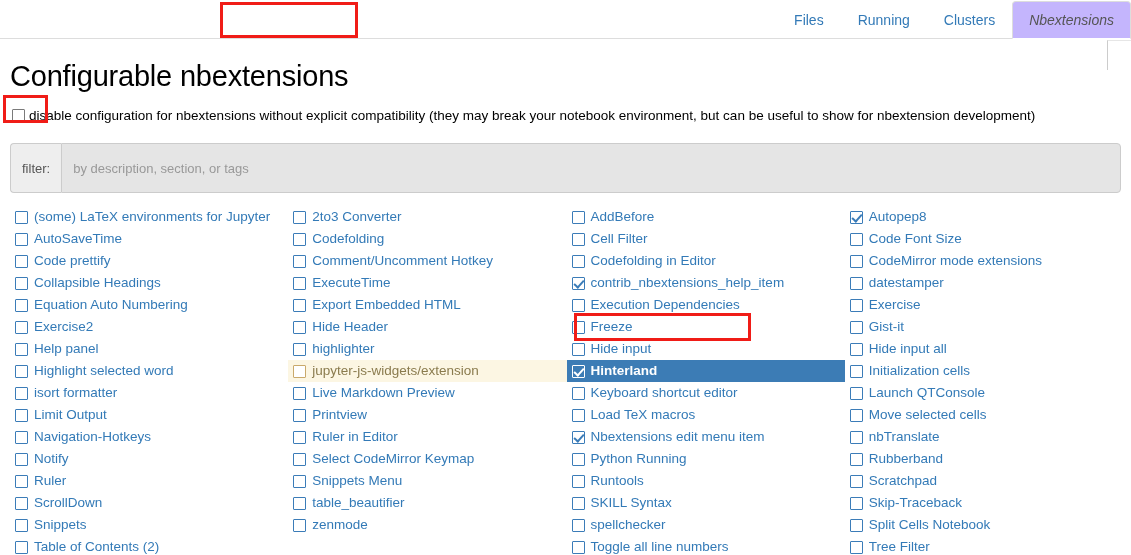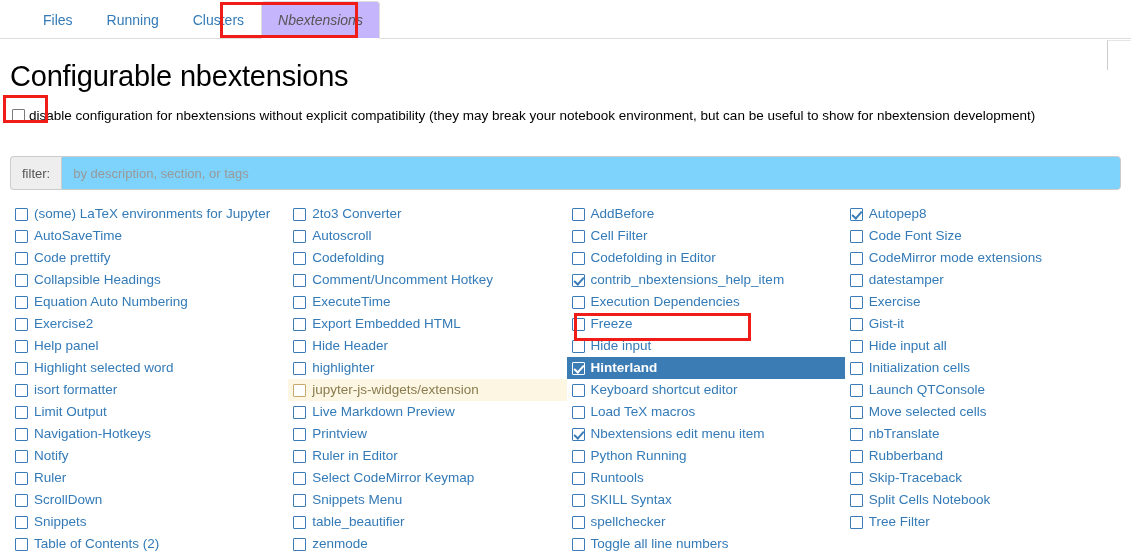--- a/index.html
+++ b/index.html
@@ -11,20 +11,21 @@
   body { width: 1131px; height: 555px; overflow: hidden; position: relative; }
 
   
   .tabbar {
     position: relative;
     height: 39px;
     padding-left: 26px;
     border-bottom: 1px solid #dddddd;
     display: flex;
     align-items: flex-end;
+    justify-content: flex-end;
   }
   .tab {
     font-size: 14px;
     color: #337ab7;
     padding: 9px 16px 9px 16px;
     line-height: 18px;
     margin-bottom: -1px;
     border: 1px solid transparent;
     border-radius: 4px 4px 0 0;
     cursor: pointer;
@@ -86,24 +87,24 @@
     width: 4px; height: 8px;
     border: solid #3b7cb8;
     border-width: 0 2px 2px 0;
     transform: rotate(42deg);
   }
   .cb.checked.white-check::after { border-color: #ffffff; }
   .cb.white-box { border-color: #ffffff; background: transparent; }
 
   
   .filter-wrap {
-    margin-top: 31px;
+    margin-top: 18px;
     display: flex;
     width: 1111px;
-    height: 34px;
+    height: 50px;
   }
   .filter-label {
     background: #eeeeee;
     border: 1px solid #cccccc;
     border-right: 0;
     border-radius: 4px 0 0 4px;
     font-size: 13px;
     color: #555555;
     padding: 0 11px;
     display: flex; align-items: center;
@@ -111,21 +112,21 @@
   }
   .filter-input {
     flex: 1 1 auto;
     border: 1px solid #cccccc;
     border-radius: 0 4px 4px 0;
     font-size: 13px;
     color: #555555;
     padding: 0 11px;
     font-family: "Liberation Sans", sans-serif;
     outline: none;
-    background: #7dd3fc;
+    background: #e5e5e5;
   }
   .filter-input::placeholder { color: #999999; opacity: 1; }
 
   
   .ext-grid {
     margin-top: 13px;
     display: flex;
     width: 1113px;
   }
   .ext-col { width: 278.25px; flex: 0 0 278.25px; }
@@ -256,24 +257,20 @@
           <span class="label">Variable Inspector</span>
         </div>
       </div>
       <div class="ext-col">
         <div class="ext-item">
           <span class="cb blue"></span>
           <span class="label">2to3 Converter</span>
         </div>
         <div class="ext-item">
           <span class="cb blue"></span>
-          <span class="label">Autoscroll</span>
-        </div>
-        <div class="ext-item">
-          <span class="cb blue"></span>
           <span class="label">Codefolding</span>
         </div>
         <div class="ext-item">
           <span class="cb blue"></span>
           <span class="label">Comment/Uncomment Hotkey</span>
         </div>
         <div class="ext-item">
           <span class="cb blue"></span>
           <span class="label">ExecuteTime</span>
         </div>
@@ -432,20 +429,24 @@
         <div class="ext-item">
           <span class="cb blue"></span>
           <span class="label">nbTranslate</span>
         </div>
         <div class="ext-item">
           <span class="cb blue"></span>
           <span class="label">Rubberband</span>
         </div>
         <div class="ext-item">
           <span class="cb blue"></span>
+          <span class="label">Scratchpad</span>
+        </div>
+        <div class="ext-item">
+          <span class="cb blue"></span>
           <span class="label">Skip-Traceback</span>
         </div>
         <div class="ext-item">
           <span class="cb blue"></span>
           <span class="label">Split Cells Notebook</span>
         </div>
         <div class="ext-item">
           <span class="cb blue"></span>
           <span class="label">Tree Filter</span>
         </div>

